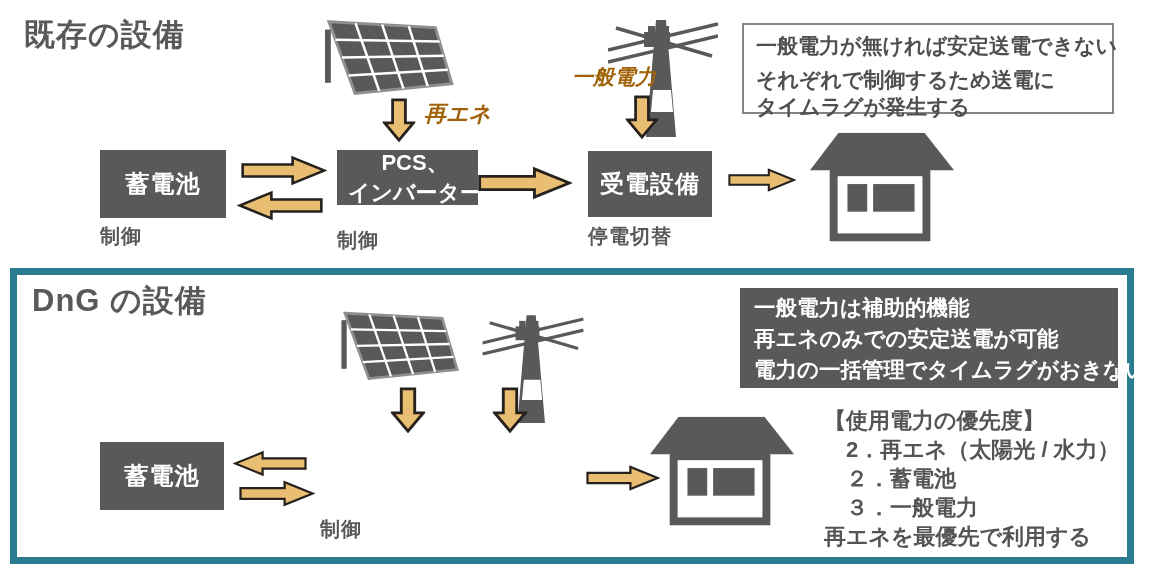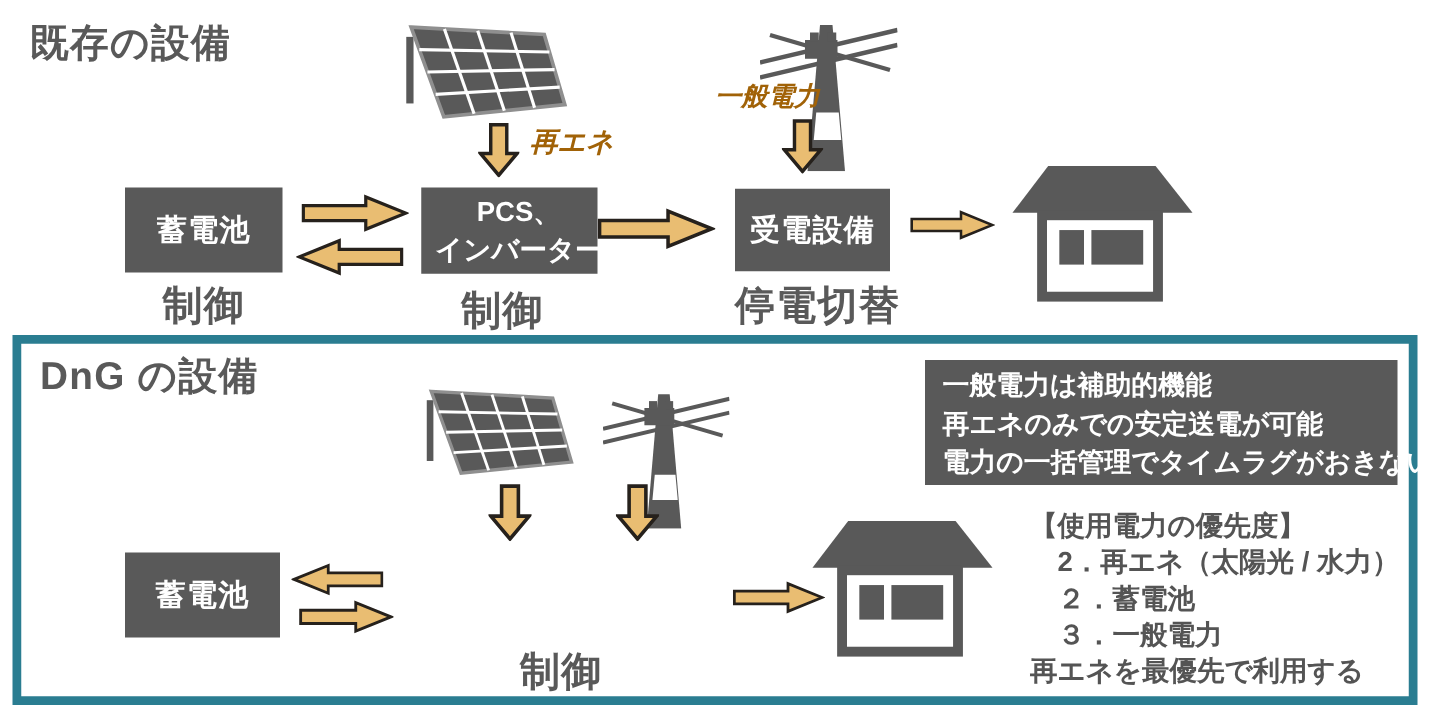--- a/index.html
+++ b/index.html
@@ -7,21 +7,21 @@
     position:relative;width:1160px;height:580px;background:#ffffff;overflow:hidden;
     font-family:"Liberation Sans","DejaVu Sans",sans-serif;font-weight:bold;color:#595959;
   }
   .abs{position:absolute;}
   .section-title{font-size:31px;letter-spacing:1px;color:#595959;white-space:nowrap;}
   .dbox{
     background:#595959;color:#ffffff;display:flex;align-items:center;justify-content:center;
     font-size:24px;letter-spacing:1px;white-space:nowrap;text-align:center;
   }
   .dbox.left-align{justify-content:flex-start;padding-left:11px;font-size:22px;line-height:1.32;letter-spacing:0;}
-  .cap{color:#595959;font-size:32px;text-align:center;letter-spacing:1px;white-space:nowrap;}
+  .cap{color:#595959;font-size:20px;text-align:left;letter-spacing:1px;white-space:nowrap;}
   .note-white{
     background:#ffffff;border:2px solid #848484;color:#4f4f4f;
     font-size:21px;line-height:27px;padding:7px 12px;white-space:nowrap;box-sizing:border-box;
   }
   .note-white .gap{margin-bottom:7px;}
   .note-dark{
     background:#595959;color:#ffffff;font-size:21.5px;line-height:31px;
     padding:5px 14px;white-space:nowrap;box-sizing:border-box;
   }
   .small-label{font-size:21px;color:#a16207;white-space:nowrap;font-style:italic;}
@@ -92,32 +92,37 @@
   <div class="abs small-label" style="left:424px;top:99px;font-size:22px">再エネ</div>
 
   <svg class="abs" style="left:608px;top:12px" width="110" height="125" viewBox="0 0 110 125">
       <use href="#sym-tower"></use>
     </svg>
   <div class="abs small-label" style="left:572px;top:63px">一般電力</div>
   <svg class="abs" style="left:623px;top:95px" width="38" height="44" viewBox="0 0 36 48">
       <use href="#sym-arrow-down"></use>
     </svg>
 
+  <div class="abs note-white" style="left:742px;top:23px;width:372px;height:91px">
+    <div class="gap">一般電力が無ければ安定送電できない</div>
+    <div>それぞれで制御するため送電に</div>
+    <div>タイムラグが発生する</div>
+  </div>
 
   <div class="abs dbox" style="left:100px;top:150px;width:126px;height:68px">蓄電池</div>
   <div class="abs cap" style="left:100px;top:223px;width:126px">制御</div>
 
   <svg class="abs" style="left:239px;top:155px" width="90" height="31" viewBox="0 0 100 36">
       <use href="#sym-arrow-right"></use>
     </svg>
   <svg class="abs flip" style="left:235px;top:190px" width="90" height="31" viewBox="0 0 100 36">
       <use href="#sym-arrow-right"></use>
     </svg>
 
-  <div class="abs dbox left-align" style="left:337px;top:150px;width:130px;height:69px">
+  <div class="abs dbox left-align" style="left:337px;top:150px;width:130px;height:55px">
     <div>
       <div>PCS、</div>
       <div>インバーター</div>
     </div>
   </div>
   <div class="abs cap" style="left:337px;top:227px;width:130px">制御</div>
 
   <svg class="abs" style="left:476px;top:166px" width="98" height="34" viewBox="0 0 100 36">
       <use href="#sym-arrow-right"></use>
     </svg>

